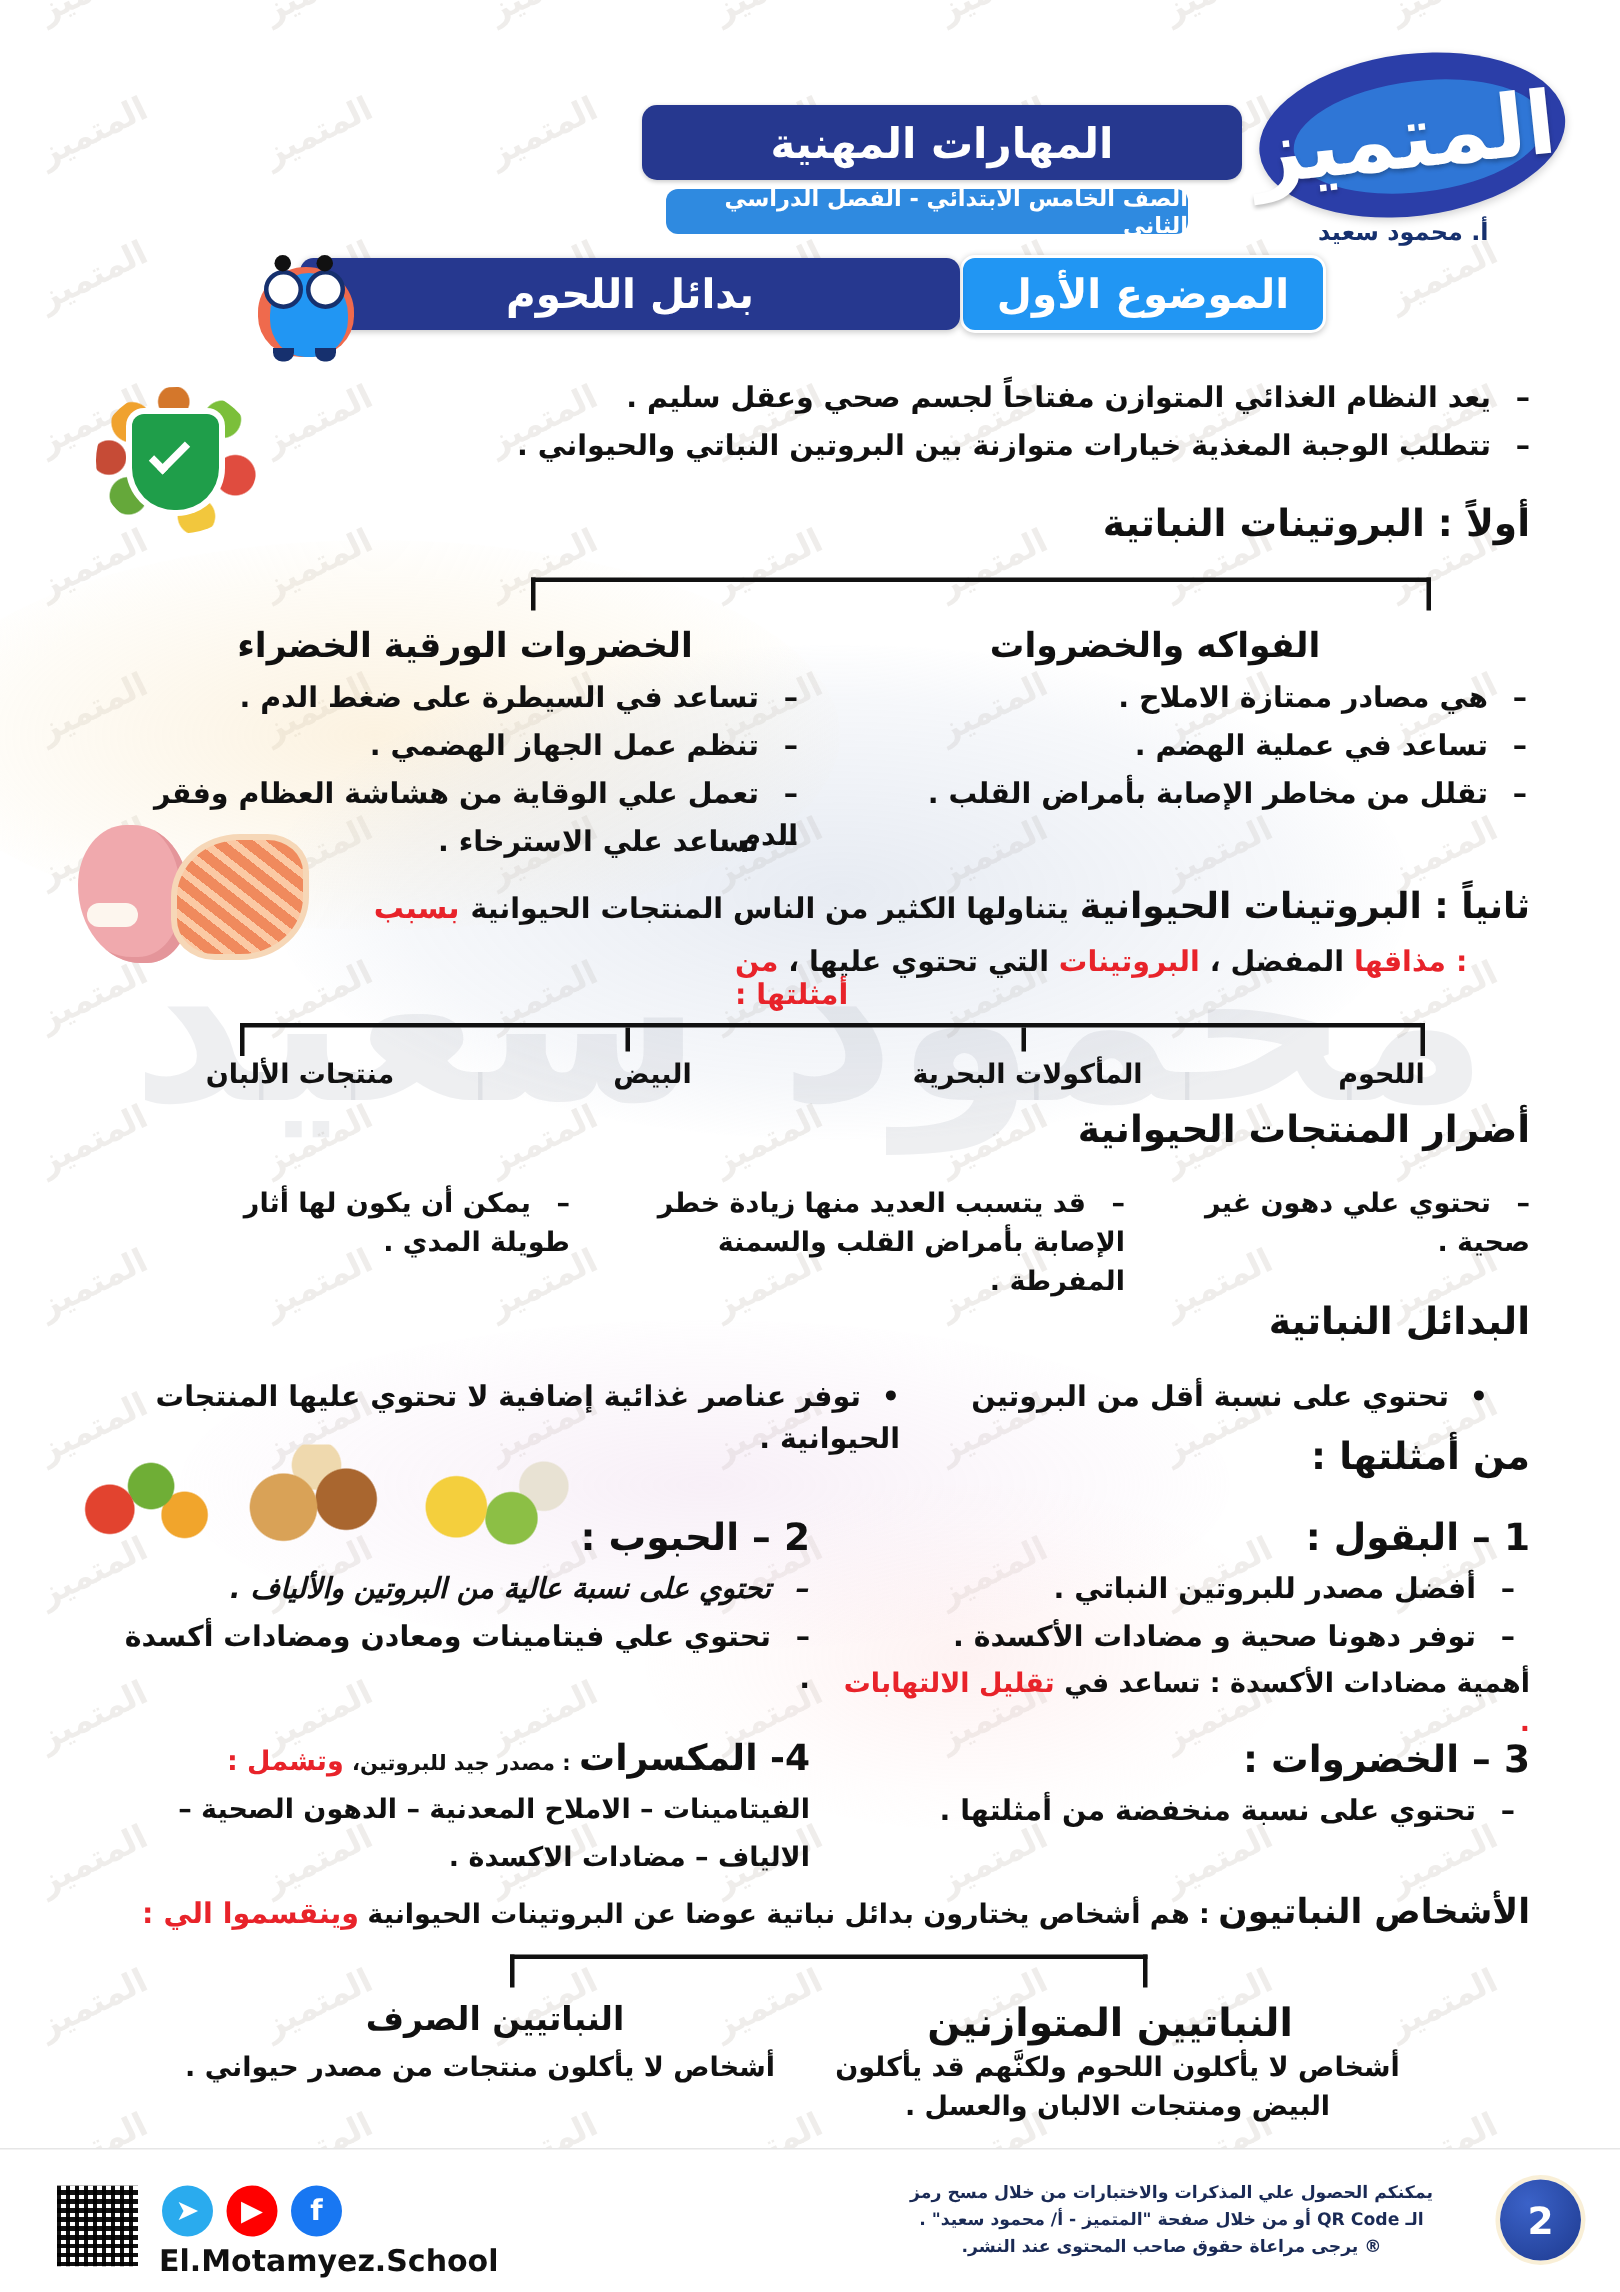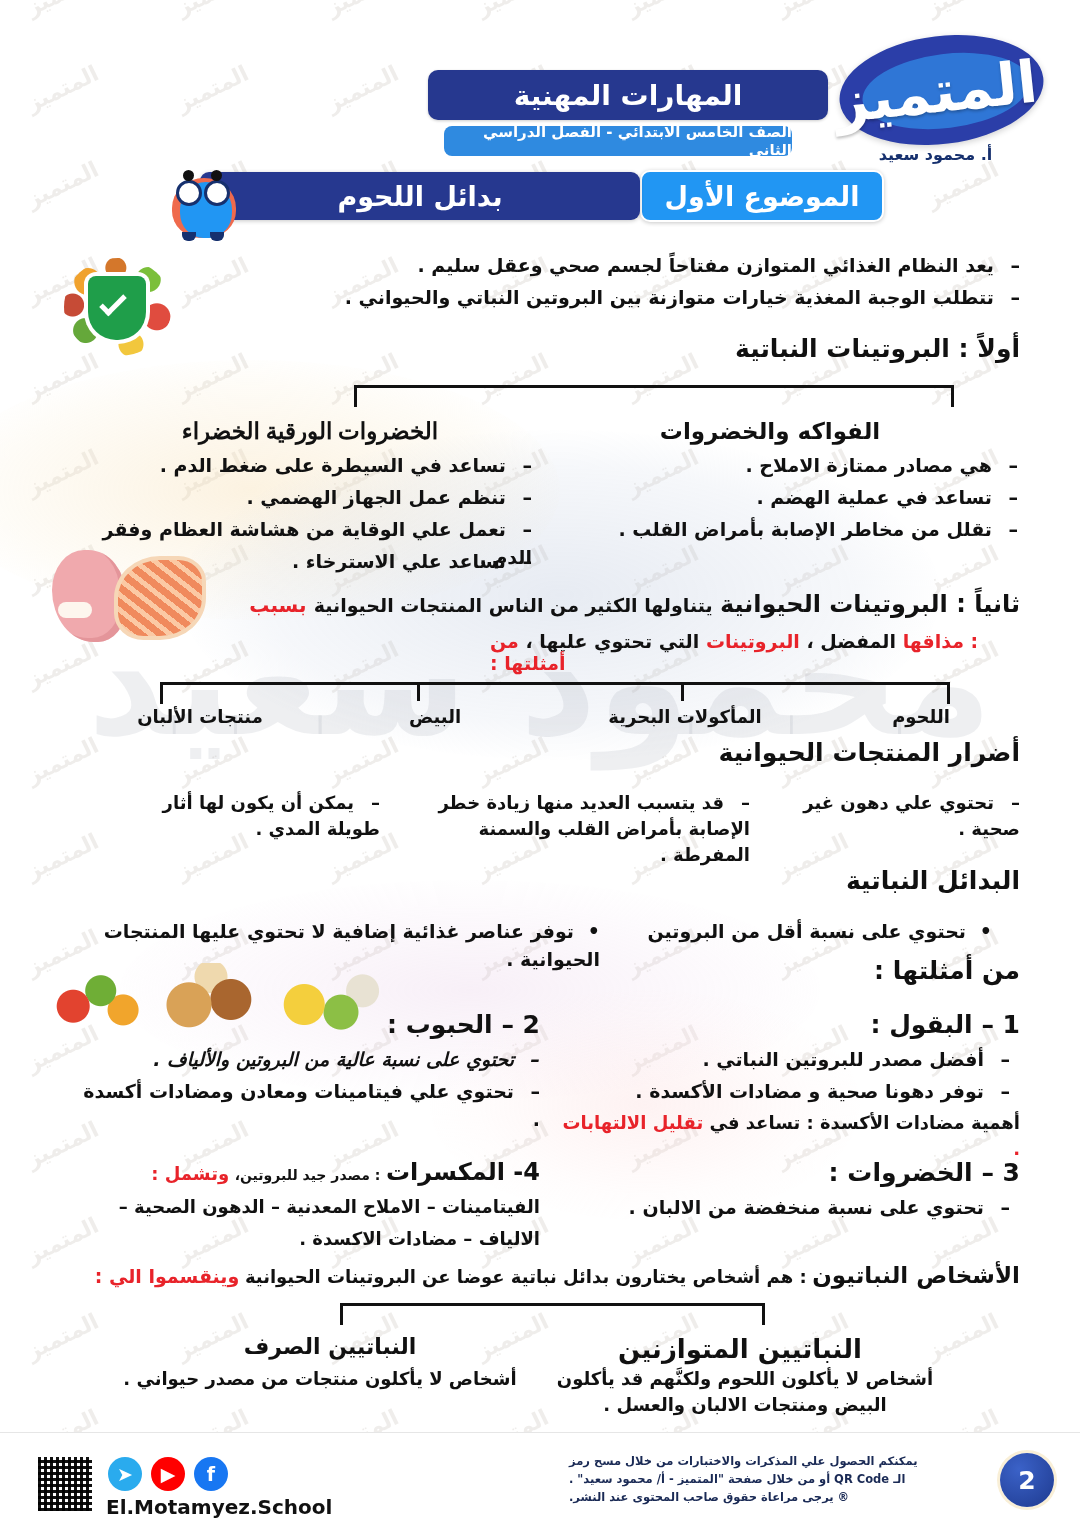--- a/index.html
+++ b/index.html
@@ -279,22 +279,22 @@
   }
   .soc.fb{background:#1877f2;}
   .soc.yt{background:#ff0000;}
   .soc.tg{background:#2aabee;}
   .handle{
     position:absolute;left:106px;top:62px;
     font-size:20px;font-weight:700;color:#111;
     direction:ltr;
   }
   .foot-note{
-    position:absolute;right:121px;top:20px;width:390px;
-    text-align:left;font-size:11.5px;font-weight:700;color:#1a2a55;
+    position:absolute;right:104px;top:20px;width:390px;
+    text-align:center;font-size:11.5px;font-weight:700;color:#1a2a55;
     line-height:1.55;
   }
   .page-num{
     position:absolute;right:26px;top:20px;
     width:54px;height:54px;border-radius:50%;
     background:radial-gradient(circle at 35% 30%,#3b62c8,#1e3a8f);
     color:#fff;font-size:25px;font-weight:700;
     display:flex;align-items:center;justify-content:center;
     box-shadow:0 0 0 3px #e9c46a44;
   }
@@ -505,21 +505,21 @@
   <div class="line" style="right:62px;top:452px;width:470px;">
     <span class="dash">–</span><span>هي مصادر ممتازة الاملاح .</span>
   </div>
   <div class="line" style="right:62px;top:484px;width:470px;">
     <span class="dash">–</span><span>تساعد في عملية الهضم .</span>
   </div>
   <div class="line" style="right:62px;top:516px;width:470px;">
     <span class="dash">–</span><span>تقلل من مخاطر الإصابة بأمراض القلب .</span>
   </div>
 
-  <div class="sect-head" style="right:560px;top:418px;width:420px;text-align:center;font-size:23px;font-family:Liberation Serif, serif;">الخضروات الورقية الخضراء</div>
+  <div class="sect-head" style="right:560px;top:418px;width:420px;text-align:center;font-size:23px;">الخضروات الورقية الخضراء</div>
   <div class="line" style="right:548px;top:452px;width:440px;">
     <span class="dash">–</span><span>تساعد في السيطرة على ضغط الدم .</span>
   </div>
   <div class="line" style="right:548px;top:484px;width:440px;">
     <span class="dash">–</span><span>تنظم عمل الجهاز الهضمي .</span>
   </div>
   <div class="line" style="right:548px;top:516px;width:470px;">
     <span class="dash">–</span><span>تعمل علي الوقاية من هشاشة العظام وفقر الدم .</span>
   </div>
   <div class="line" style="right:548px;top:548px;width:440px;">
@@ -587,21 +587,21 @@
   <div class="sect-head" style="right:540px;top:1010px;width:440px;">2 – الحبوب :</div>
   <div class="line" style="right:540px;top:1046px;width:450px;font-style:italic;">
     <span class="dash">–</span><span>تحتوي على نسبة عالية من البروتين والألياف .</span>
   </div>
   <div class="line" style="right:540px;top:1078px;width:470px;">
     <span class="dash">–</span><span>تحتوي علي فيتامينات ومعادن ومضادات أكسدة .</span>
   </div>
 
   <div class="sect-head" style="right:60px;top:1158px;width:460px;">3 – الخضروات :</div>
   <div class="line" style="right:70px;top:1194px;width:440px;">
-    <span class="dash">–</span><span>تحتوي على نسبة منخفضة من الالبان .</span>
+    <span class="dash">–</span><span>تحتوي على نسبة منخفضة من أمثلتها .</span>
   </div>
 
   <div style="position:absolute;right:540px;top:1158px;width:450px;text-align:right;font-weight:700;">
     <span style="font-size:24px;">4- المكسرات</span>
     <span style="font-size:14px;">: مصدر جيد للبروتين،</span>
     <span class="red" style="font-size:18px;">وتشمل :</span>
   </div>
   <div class="line sm" style="right:540px;top:1194px;width:450px;">الفيتامينات – الاملاح المعدنية – الدهون الصحية –</div>
   <div class="line sm" style="right:540px;top:1226px;width:450px;">الالياف – مضادات الاكسدة .</div>
 

